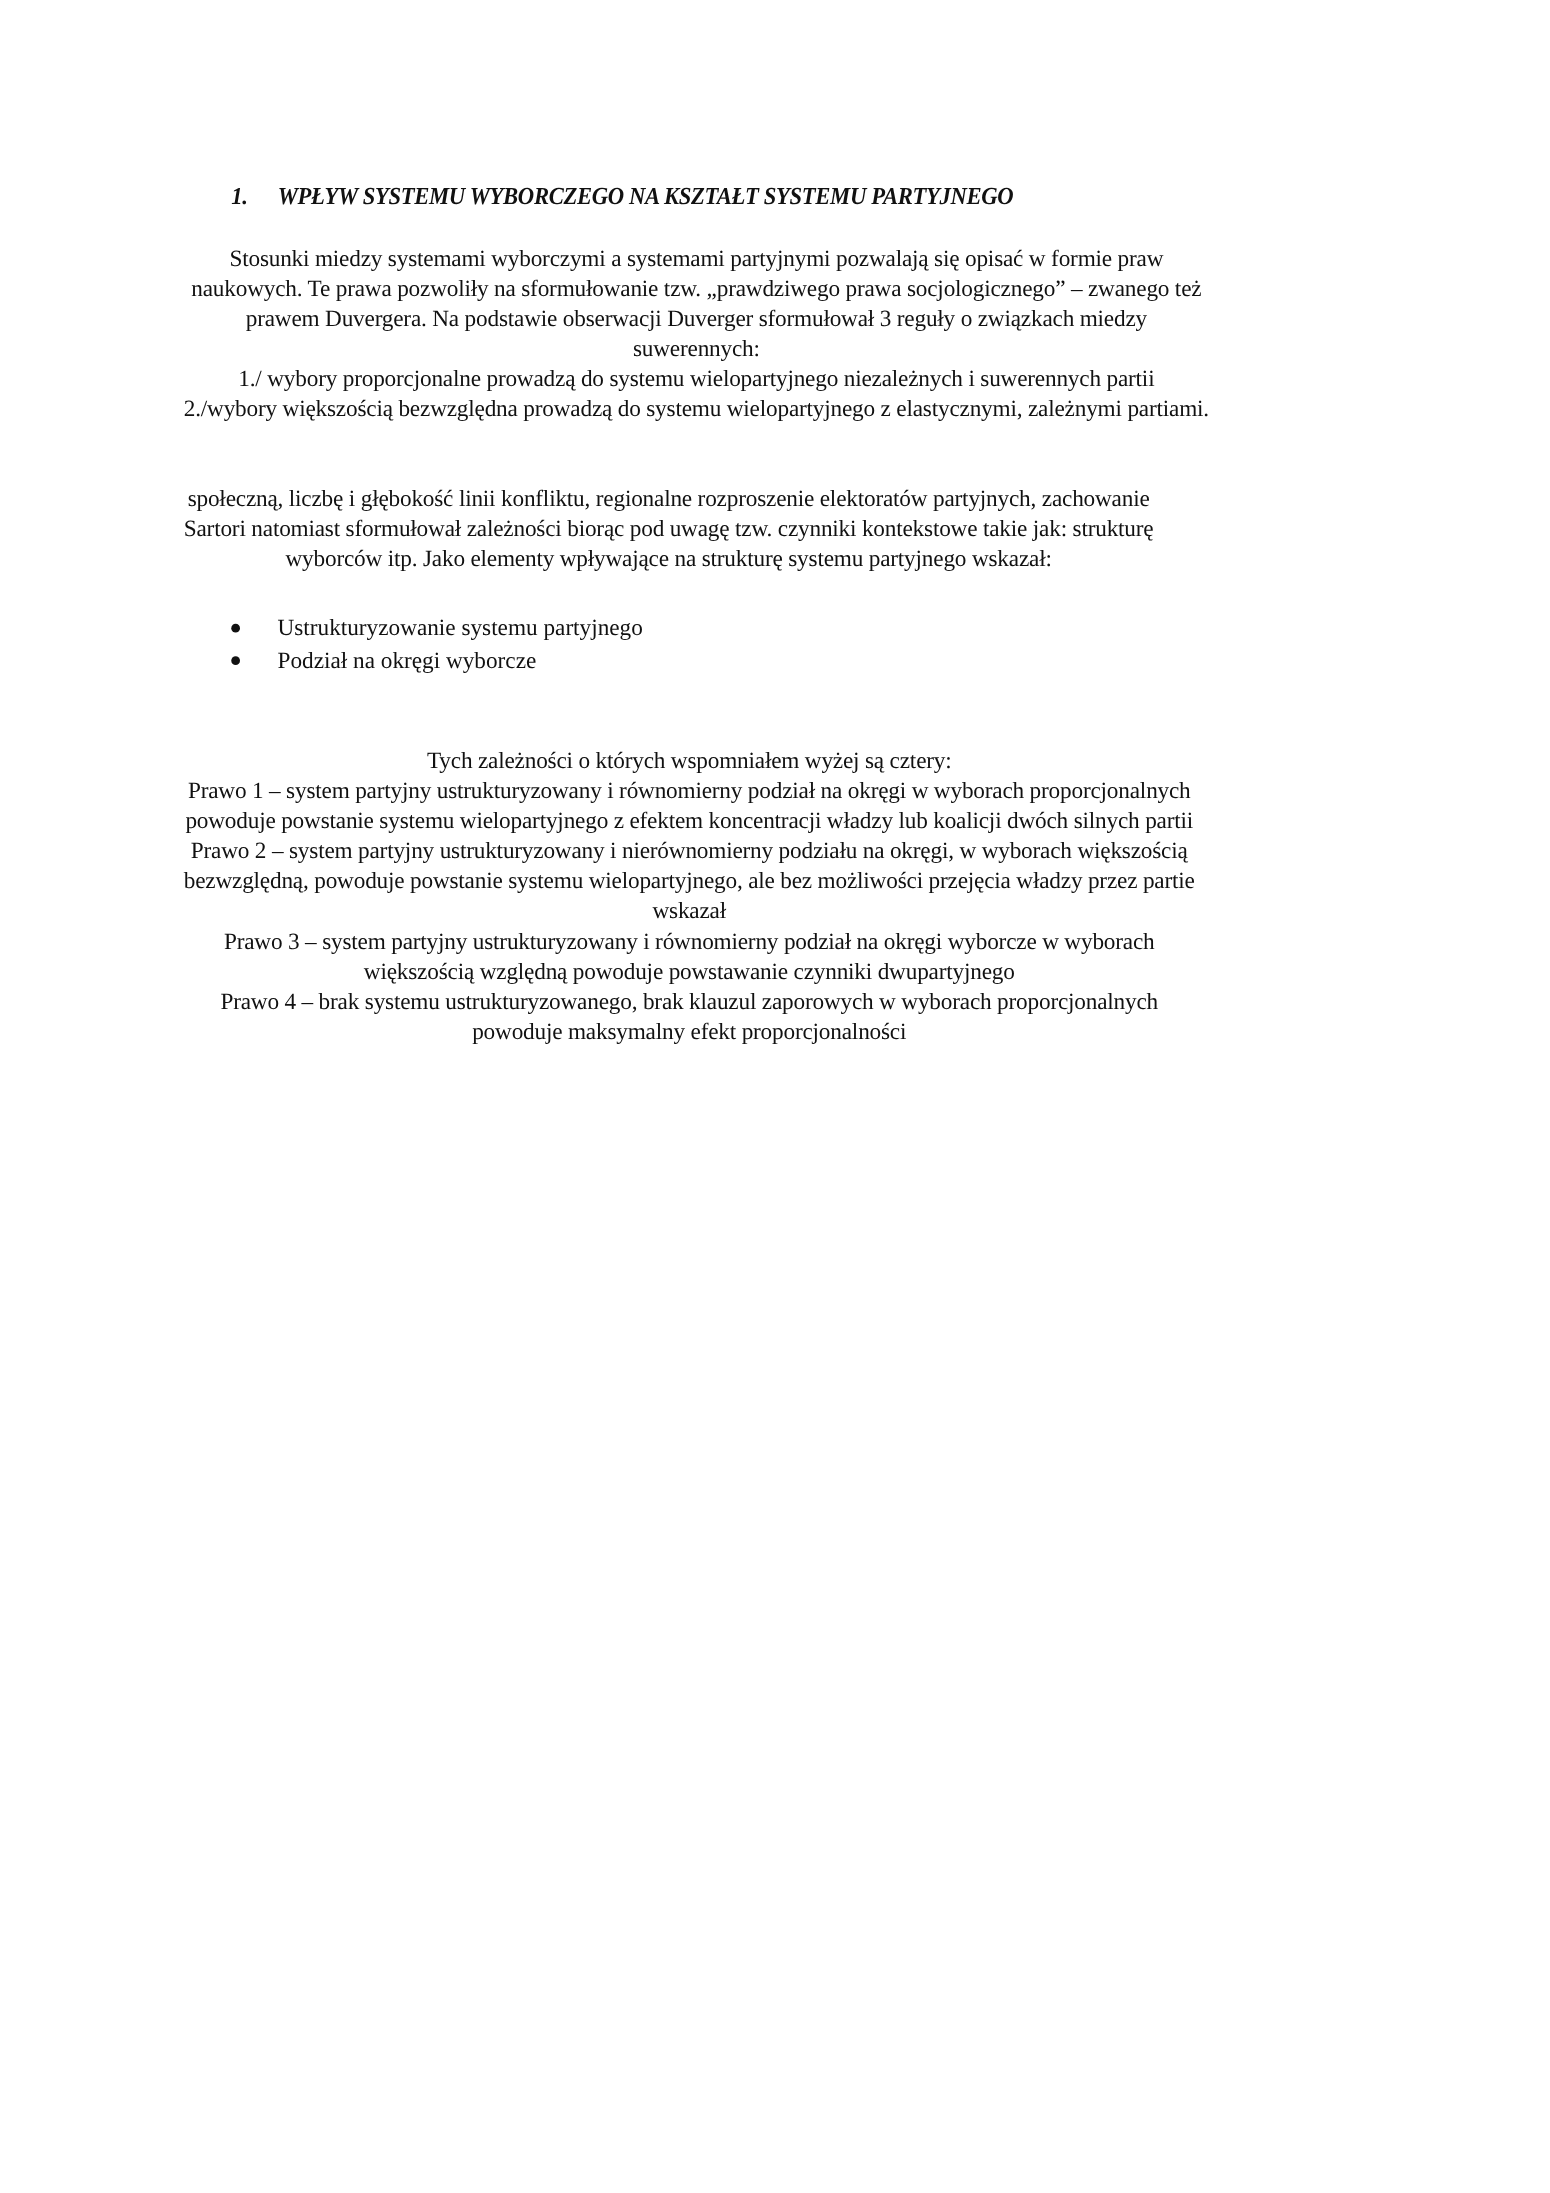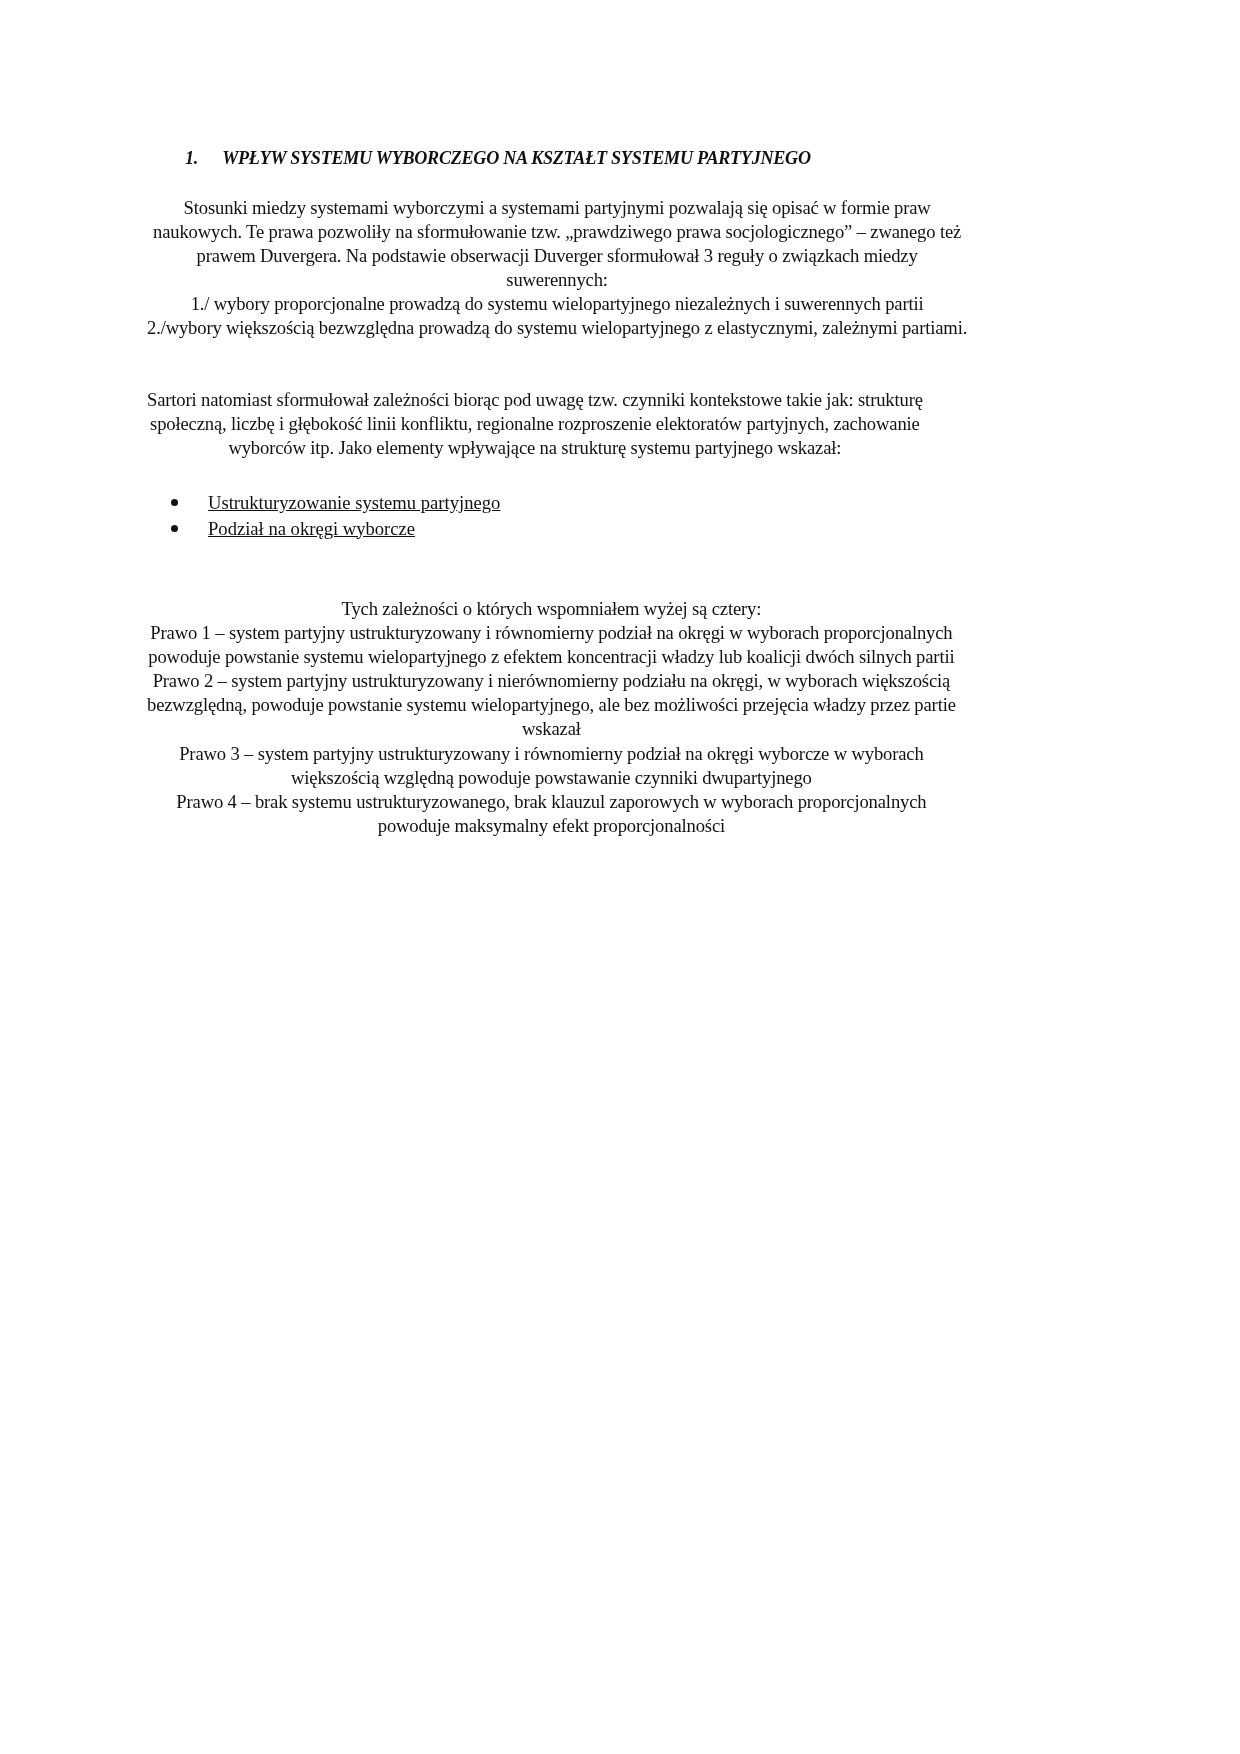--- a/index.html
+++ b/index.html
@@ -44,25 +44,24 @@
       line-height: 24.1px;
       white-space: nowrap;
       letter-spacing: -0.15px;
     }
     .line { display: block; height: 24.1px; text-align: center; }
     .p1 { top: 196px; }
     .p2 { top: 388px; }
     .bullets {
       position: absolute;
       top: 490px;
-      left: 24px;
+      left: 38px;
       font-size: 18.6px;
       line-height: 25.5px;
       white-space: nowrap;
-      text-decoration: underline;
     }
     .bullet-item { display: flex; align-items: center; height: 25.5px; }
     .bullet-dot {
       width: 7px; height: 7px; border-radius: 50%;
       background: #111; margin-right: 30px; margin-left: 0;
     }
     .p3 { top: 568px; margin-top: 29px; }
   </style>
 </head>
 <body>
@@ -76,22 +75,22 @@
   <div class="block p1">
     <span class="line">Stosunki miedzy systemami wyborczymi a systemami partyjnymi pozwalają się opisać w formie praw</span>
     <span class="line">naukowych. Te prawa pozwoliły na sformułowanie tzw. „prawdziwego prawa socjologicznego” – zwanego też</span>
     <span class="line">prawem Duvergera. Na podstawie obserwacji Duverger sformułował 3 reguły o związkach miedzy</span>
     <span class="line">suwerennych:</span>
     <span class="line">1./ wybory proporcjonalne prowadzą do systemu wielopartyjnego niezależnych i suwerennych partii</span>
     <span class="line">2./wybory większością bezwzględna prowadzą do systemu wielopartyjnego z elastycznymi, zależnymi partiami.</span>
   </div>
 
   <div class="block p2">
+    <span class="line">społeczną, liczbę i głębokość linii konfliktu, regionalne rozproszenie elektoratów partyjnych, zachowanie</span>
     <span class="line">Sartori natomiast sformułował  zależności biorąc pod uwagę tzw.  czynniki kontekstowe takie jak:  strukturę</span>
-    <span class="line">społeczną, liczbę i głębokość linii konfliktu, regionalne rozproszenie elektoratów partyjnych, zachowanie</span>
     <span class="line">wyborców itp. Jako elementy wpływające na strukturę systemu partyjnego wskazał:</span>
   </div>
 
   <div class="bullets">
     <div class="bullet-item">
       <span class="bullet-dot"></span>
       <span>Ustrukturyzowanie systemu partyjnego</span>
     </div>
     <div class="bullet-item">
       <span class="bullet-dot"></span>

